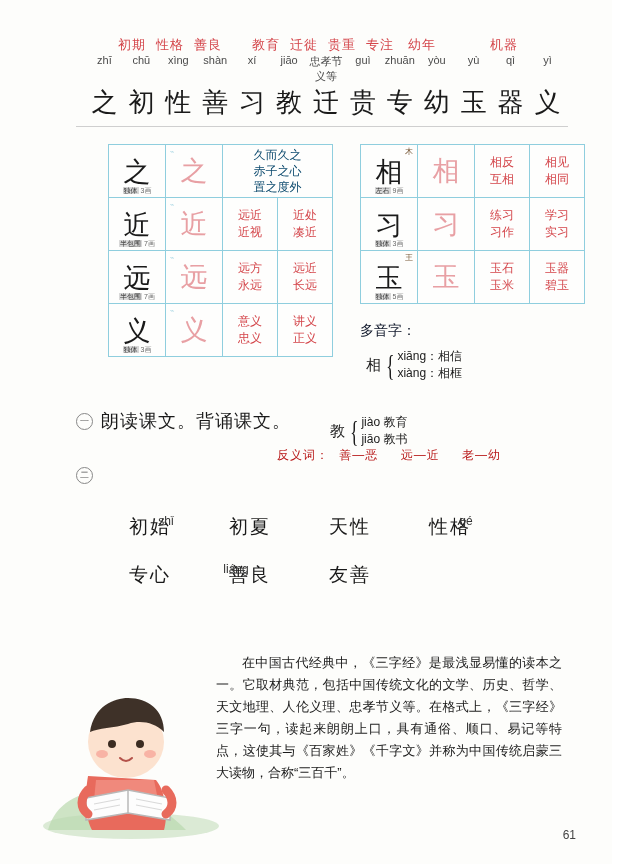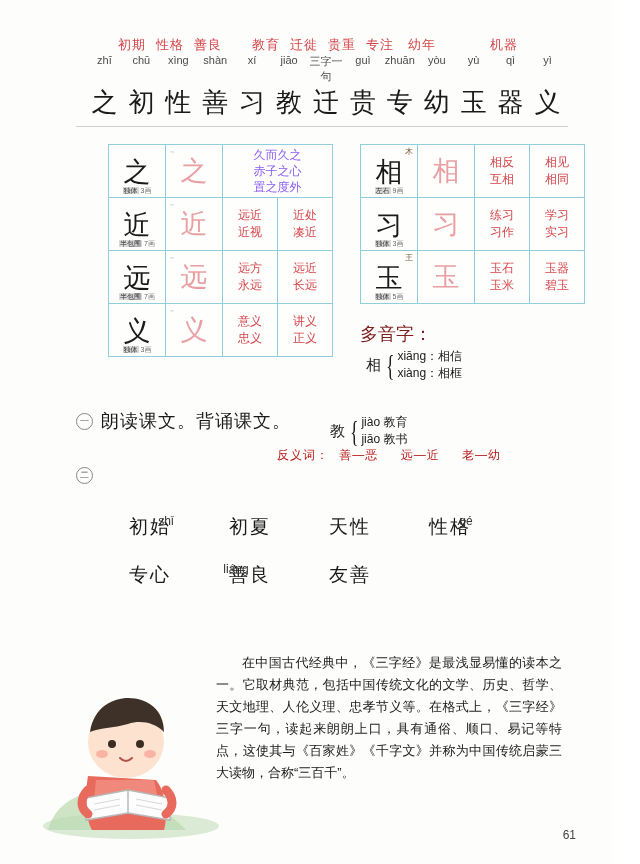--- a/index.html
+++ b/index.html
@@ -132,21 +132,21 @@
     color: #d4464b;
     font-size: 12px;
     line-height: 17px;
     font-family: "Liberation Sans", sans-serif;
   }
   .cell-word span { display: block; font-family: Liberation Serif, serif; }
   .cell-phrase {
     width: 92px;
     height: 52px;
     text-align: center;
-    color: #8b5cf6;
+    color: #0c4a6e;
     font-size: 12px;
     line-height: 16px;
     font-family: "Liberation Sans", sans-serif;
   }
   .cell-phrase span { display: block; }
 
   #table-left { left: 108px; top: 144px; }
   #table-right { left: 360px; top: 144px; }
 
   .cell-main .radical {
@@ -155,22 +155,22 @@
     top: 1px;
     font-size: 8px;
     color: #7a5b3a;
   }
 
   
   .poly-title {
     position: absolute;
     left: 360px;
     top: 322px;
-    font-size: 18px;
-    color: #7f1d1d;
+    font-size: 14px;
+    color: #0f172a;
   }
   .poly-block {
     position: absolute;
     font-size: 13px;
     color: #1a1a1a;
     display: flex;
     align-items: center;
   }
   .poly-char { font-size: 15px; margin-right: 2px; }
   .poly-brace {
@@ -309,21 +309,21 @@
       <span style="margin-left:14px">幼年</span>
       <span class="rw-g3">机器</span>
     </div>
     <div class="pinyin-row">
       <span>zhī</span>
       <span>chū</span>
       <span>xìng</span>
       <span>shàn</span>
       <span>xí</span>
       <span>jiāo</span>
-      <span>三字一句</span>
+      <span>忠孝节义等</span>
       <span>guì</span>
       <span>zhuān</span>
       <span>yòu</span>
       <span>yù</span>
       <span>qì</span>
       <span>yì</span>
     </div>
     <div class="hanzi-row">
       <span>之</span>
       <span>初</span>

